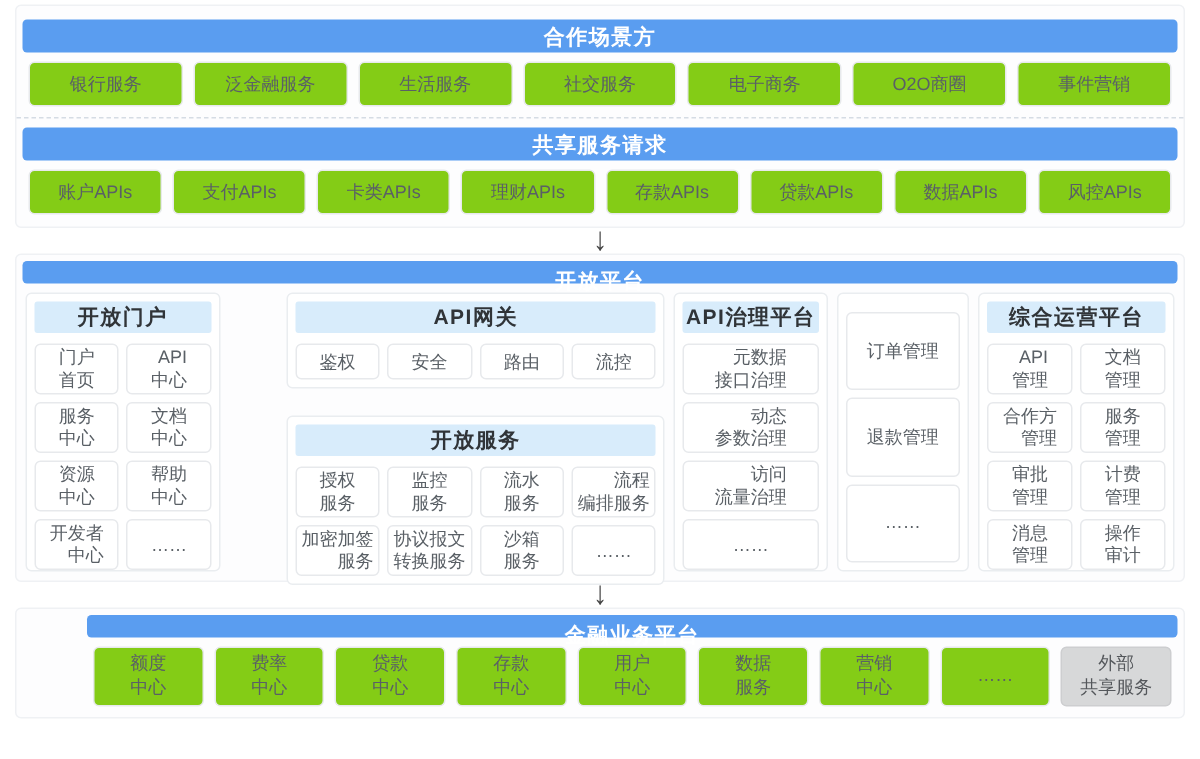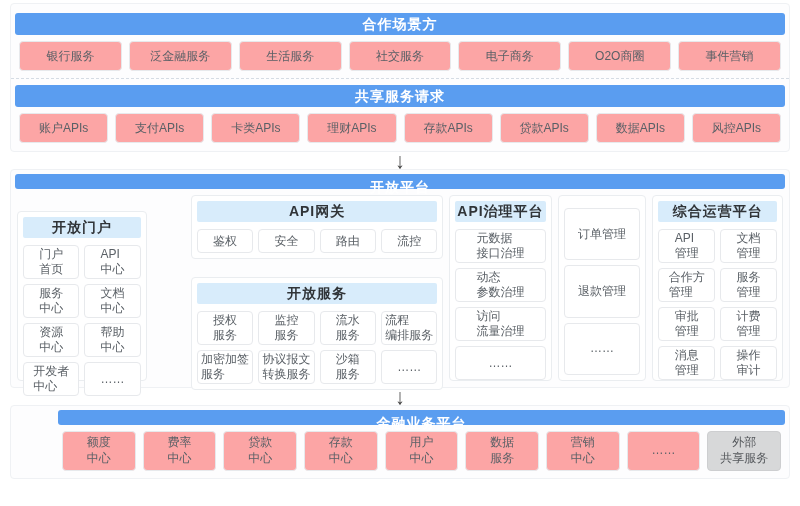--- a/index.html
+++ b/index.html
@@ -14,50 +14,50 @@
         margin:0 4px;letter-spacing:1px;}
   .hbar.lg{height:15px;line-height:27px;}
 
   .sub.first{padding-top:9px;}
   .sub.second{padding-top:6px;}
   .dashed-divider{border-top:1px dashed #d5dce4;height:0;}
 
   .row{display:flex;gap:7px;padding:6px 8px 7px;}
   .sub.second .row{padding-bottom:8px;}
   .box{flex:1;height:28px;display:flex;align-items:center;justify-content:center;
-       background:#fca5a5;border:1px solid #e7e9ec;border-radius:4px;
+       background:#84cc16;border:1px solid #e7e9ec;border-radius:4px;
        font-size:12px;color:#5a6066;}
 
   .arrow-wrap{height:17px;display:flex;align-items:center;justify-content:center;}
   .down-arrow{font-size:19px;line-height:1;color:#454545;font-weight:600;
               transform:scaleY(1.15);}
 
   .mid-section{padding-top:4px;}
   .columns{display:flex;gap:6px;padding:6px;height:186px;}
   .col{background:#fff;border:1px solid #eaedf0;border-radius:4px;padding:5px;
        display:flex;flex-direction:column;min-width:0;}
-  .col.portal{flex:132 1 0;margin-top:16px;}
+  .col.portal{flex:132 1 0;}
   .mid-col{flex:283 1 0;display:flex;flex-direction:column;gap:18px;min-width:0;padding-left:38px;}
   .col.gov{flex:101 1 0;}
   .col.trade{flex:86 1 0;}
   .col.ops{flex:133 1 0;}
   .subpanel{background:#fff;border:1px solid #eaedf0;border-radius:4px;padding:5px;
             display:flex;flex-direction:column;}
   .subpanel.services{flex:1;}
 
   .col-h{background:#d8ecfb;border-radius:2px;text-align:center;font-size:14px;
          font-weight:bold;color:#303438;height:21px;line-height:21px;flex:none;
          letter-spacing:1px;}
   .grid{display:grid;gap:5px;margin-top:7px;flex:1;}
   .cells-2{grid-template-columns:1fr 1fr;grid-auto-rows:1fr;}
   .cells-1{grid-template-columns:1fr;grid-auto-rows:1fr;}
   .cells-4{grid-template-columns:repeat(4,1fr);grid-auto-rows:1fr;}
   .gateway-grid{flex:none;grid-auto-rows:24px;}
   .cell{border:1px solid #e7e9ec;border-radius:4px;background:#fff;
-        display:flex;align-items:center;justify-content:center;text-align:left;
+        display:flex;align-items:center;justify-content:center;text-align:right;
         font-size:12px;line-height:1.25;color:#5a6066;white-space:pre-line;
         padding:1px 2px;min-width:0;}
 
   .bottom-section{padding-top:4px;padding-left:43px;}
   .row.tall{padding:6px 8px 7px;}
   .row.tall .box{height:38px;white-space:pre-line;text-align:center;line-height:1.3;}
   .box.gray{background:#d7d8d9;border-color:#cdced0;color:#54575b;}
 </style>
 </head>
 <body>

